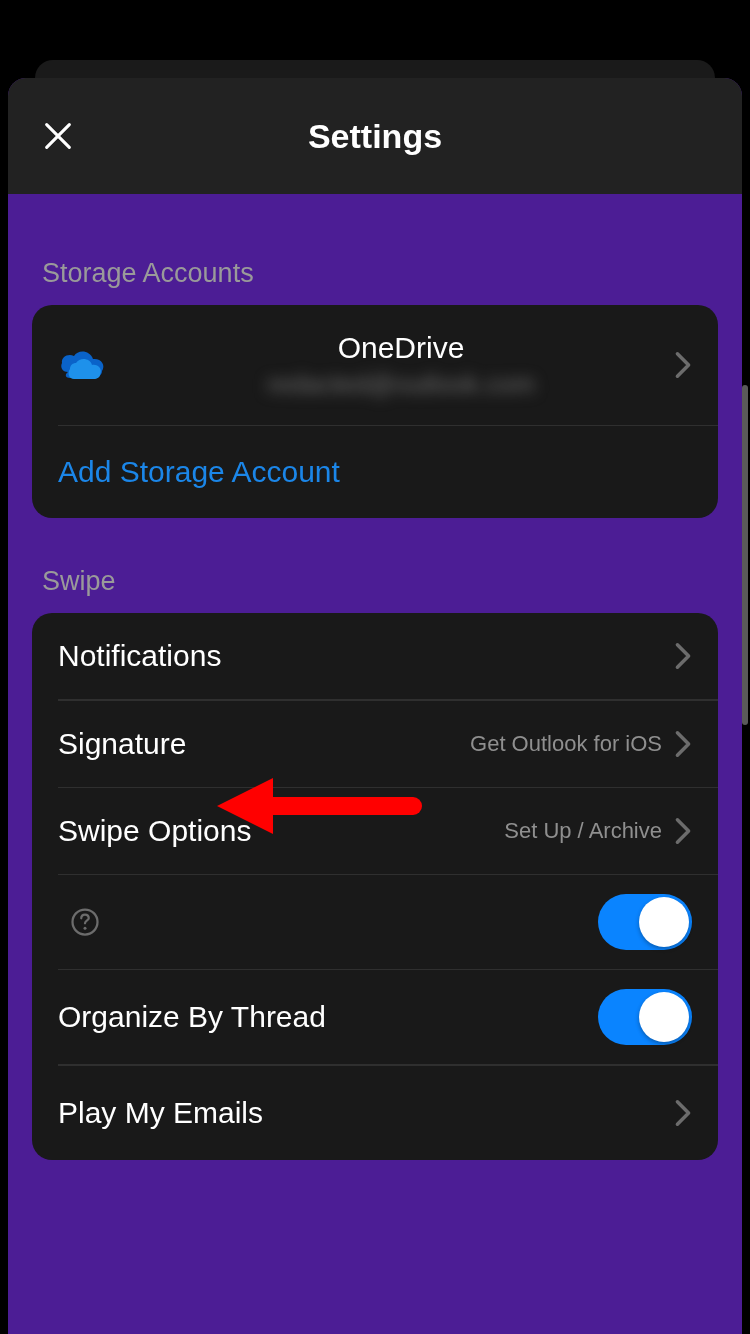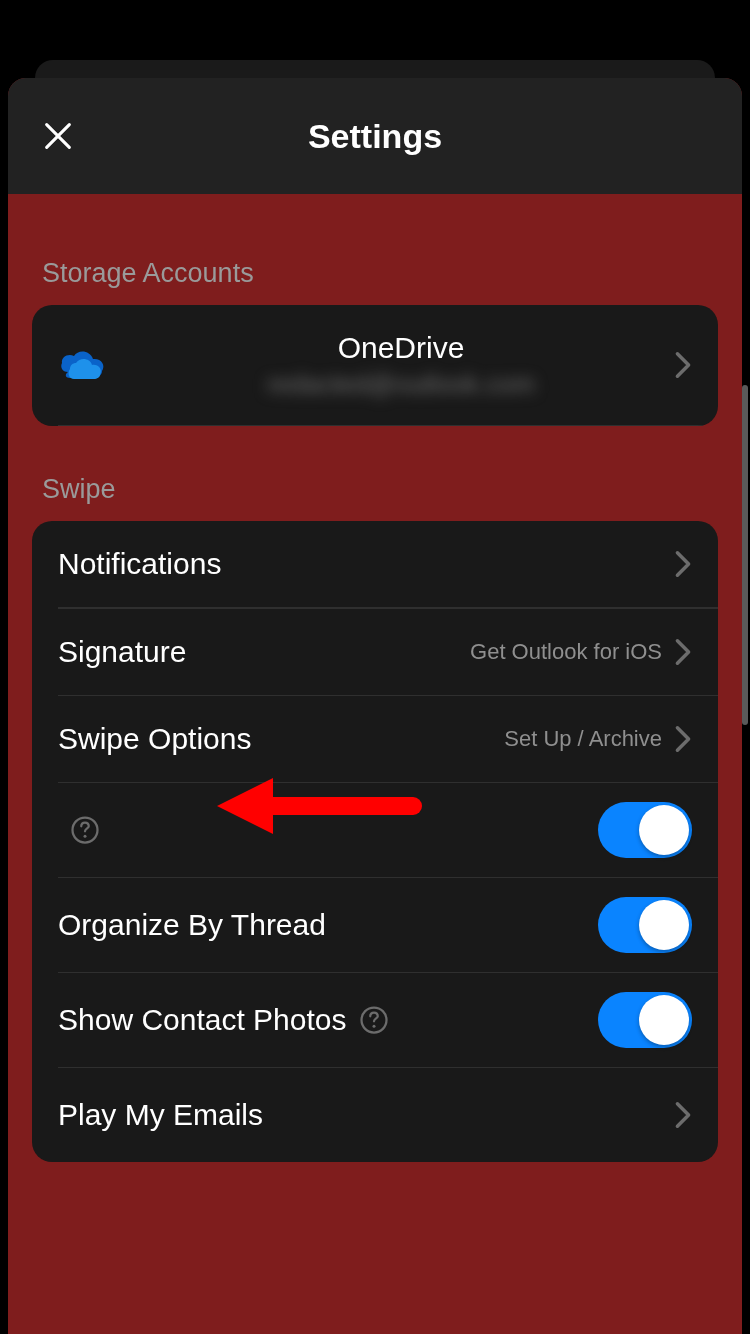--- a/index.html
+++ b/index.html
@@ -24,21 +24,21 @@
       height: 40px;
       background: #1a1a1a;
       border-radius: 18px 18px 0 0;
     }
     .sheet {
       position: absolute;
       top: 78px;
       left: 8px;
       right: 8px;
       bottom: 0;
-      background: #7f1d1d;
+      background: #4c1d95;
       border-radius: 18px 18px 0 0;
       overflow: hidden;
       display: flex;
       flex-direction: column;
     }
     .header {
       height: 116px;
       background: #222222;
       display: flex;
       align-items: center;
@@ -233,20 +233,23 @@
           <div class="row-label">OneDrive</div>
           <div class="row-sub">redacted@outlook.com</div>
         </div>
         <div class="chevron">
           <svg viewBox="0 0 12 20">
               <polyline points="2,2 10,10 2,18" fill="none" stroke="#6c6c6c" stroke-width="2.5" stroke-linecap="round" stroke-linejoin="round"></polyline>
             </svg>
         </div>
       </div>
       <div class="row-divider"></div>
+      <div class="row link-row" style="min-height:92px">
+        <div class="row-label">Add Storage Account</div>
+      </div>
     </div>
 
     <div class="section-label">Swipe</div>
 
     <div class="section-card">
 
       <div class="row">
         <div class="row-label">Notifications</div>
         <div class="spacer"></div>
         <div class="chevron">
@@ -296,32 +299,20 @@
       </div>
       <div class="row-divider"></div>
 
       <div class="row" style="min-height:94px">
         <div class="row-label">Organize By Thread</div>
         <div class="spacer"></div>
         <div class="toggle"></div>
       </div>
       <div class="row-divider"></div>
 
-      <div class="row" style="min-height:94px">
-        <div class="row-label">Show Contact Photos</div>
-        <div class="help-icon">
-          <svg viewBox="0 0 24 24">
-              <circle cx="12" cy="12" r="10" fill="none" stroke="#6c6c6c" stroke-width="1.8"></circle>
-              <path d="M9 9 C9 7 10.5 6 12 6 C13.5 6 15 7 15 9 C15 10.5 12 11 12 13" fill="none" stroke="#6c6c6c" stroke-width="1.8" stroke-linecap="round"></path>
-              <circle cx="12" cy="17" r="1.2" fill="#6c6c6c"></circle>
-            </svg>
-        </div>
-        <div class="spacer"></div>
-        <div class="toggle"></div>
-      </div>
       <div class="row-divider"></div>
 
       <div class="row" style="min-height:94px">
         <div class="row-label">Play My Emails</div>
         <div class="spacer"></div>
         <div class="chevron">
           <svg viewBox="0 0 12 20">
               <polyline points="2,2 10,10 2,18" fill="none" stroke="#6c6c6c" stroke-width="2.5" stroke-linecap="round" stroke-linejoin="round"></polyline>
             </svg>
         </div>

